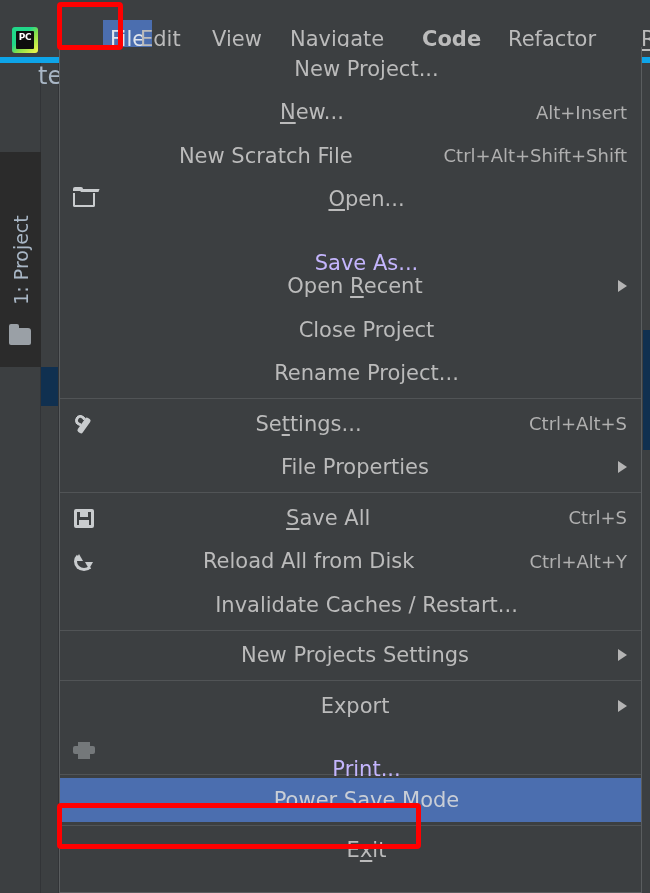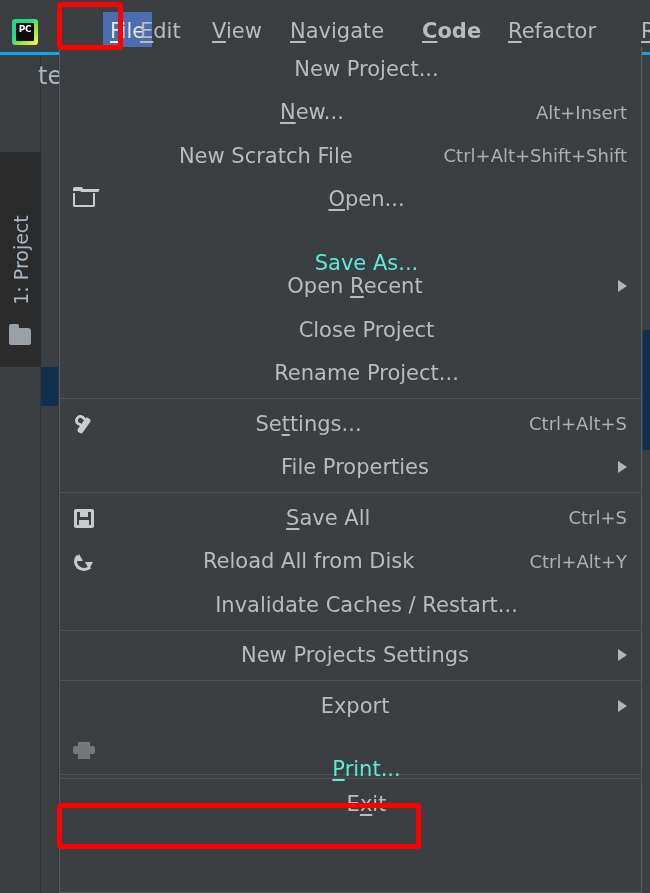--- a/index.html
+++ b/index.html
@@ -9,23 +9,23 @@
     font-family: "DejaVu Sans", "Liberation Sans", sans-serif;
     overflow: hidden;
   }
   #root { position: relative; width: 650px; height: 893px; background:#3c3f41; }
 
   
   .ide-bg { position:absolute; inset:0; background:#3c3f41; }
 
   
   .menubar {
-    position:absolute; left:0; top:8px; width:650px; height:47px;
+    position:absolute; left:0; top:16px; width:650px; height:47px;
     background:#3c3f41;
-    border-bottom:3px solid #0ea5e9;
+    border-bottom:6px solid #0ea5e9;
   }
   .pc-logo {
     position:absolute; left:12px; top:11px; width:26px; height:26px;
     border-radius:3px;
     background: linear-gradient(135deg,#21d789 0%,#21d789 38%,#86e04a 58%,#fcf84a 100%);
     display:flex; align-items:center; justify-content:center;
   }
   .pc-logo .inner {
     width:18px; height:18px; background:#0d0d0d; border-radius:1px;
     color:#ffffff; font-size:9px; font-weight:bold; line-height:13px;
@@ -89,21 +89,21 @@
     border:1px solid #5a5d5f; border-top:none;
   }
   .mrow {
     position:relative; display:flex; align-items:center;
     height:43.5px; padding-left:46px; padding-right:14px;
     color:#bbbbbb; font-size:21px; white-space:nowrap;
   }
   .mrow .label { flex:1 1 auto;text-align:center; }
   .mrow .label u { text-decoration:underline; text-underline-offset:3px; }
   .mrow .shortcut { color:#b0b0b0; font-size:18px; margin-left:18px; }
-  .mrow.disabled .label { color:#5eead4;margin-top:40px; }
+  .mrow.disabled .label { color:#c4b5fd;margin-top:40px; }
   .mrow.selected { background:#4b6eaf; }
   .mrow.selected .label { color:#c9ced6; }
   .sep { height:1px; background:#515456; margin:3px 0; }
 
   .arrow {
     width:0;height:0;border-left:9px solid #b4b4b4;
     border-top:6px solid transparent;border-bottom:6px solid transparent;
     margin-left:14px;
   }
 
@@ -271,20 +271,23 @@
           <span class="mi">
             <span class="ic-print">
               <span></span>
               <i></i>
               <b></b>
             </span>
           </span>
           <span class="label"><u>P</u>rint...</span>
         </div>
         <div class="sep"></div>
+        <div class="mrow selected">
+          <span class="label">Power Save Mode</span>
+        </div>
         <div class="sep"></div>
         <div class="mrow">
           <span class="label">E<u>x</u>it</span>
         </div>
       </div>
   </div>
 
   <div class="redbox" id="redbox-file"></div>
   <div class="redbox" id="redbox-psm"></div>
 </div>

